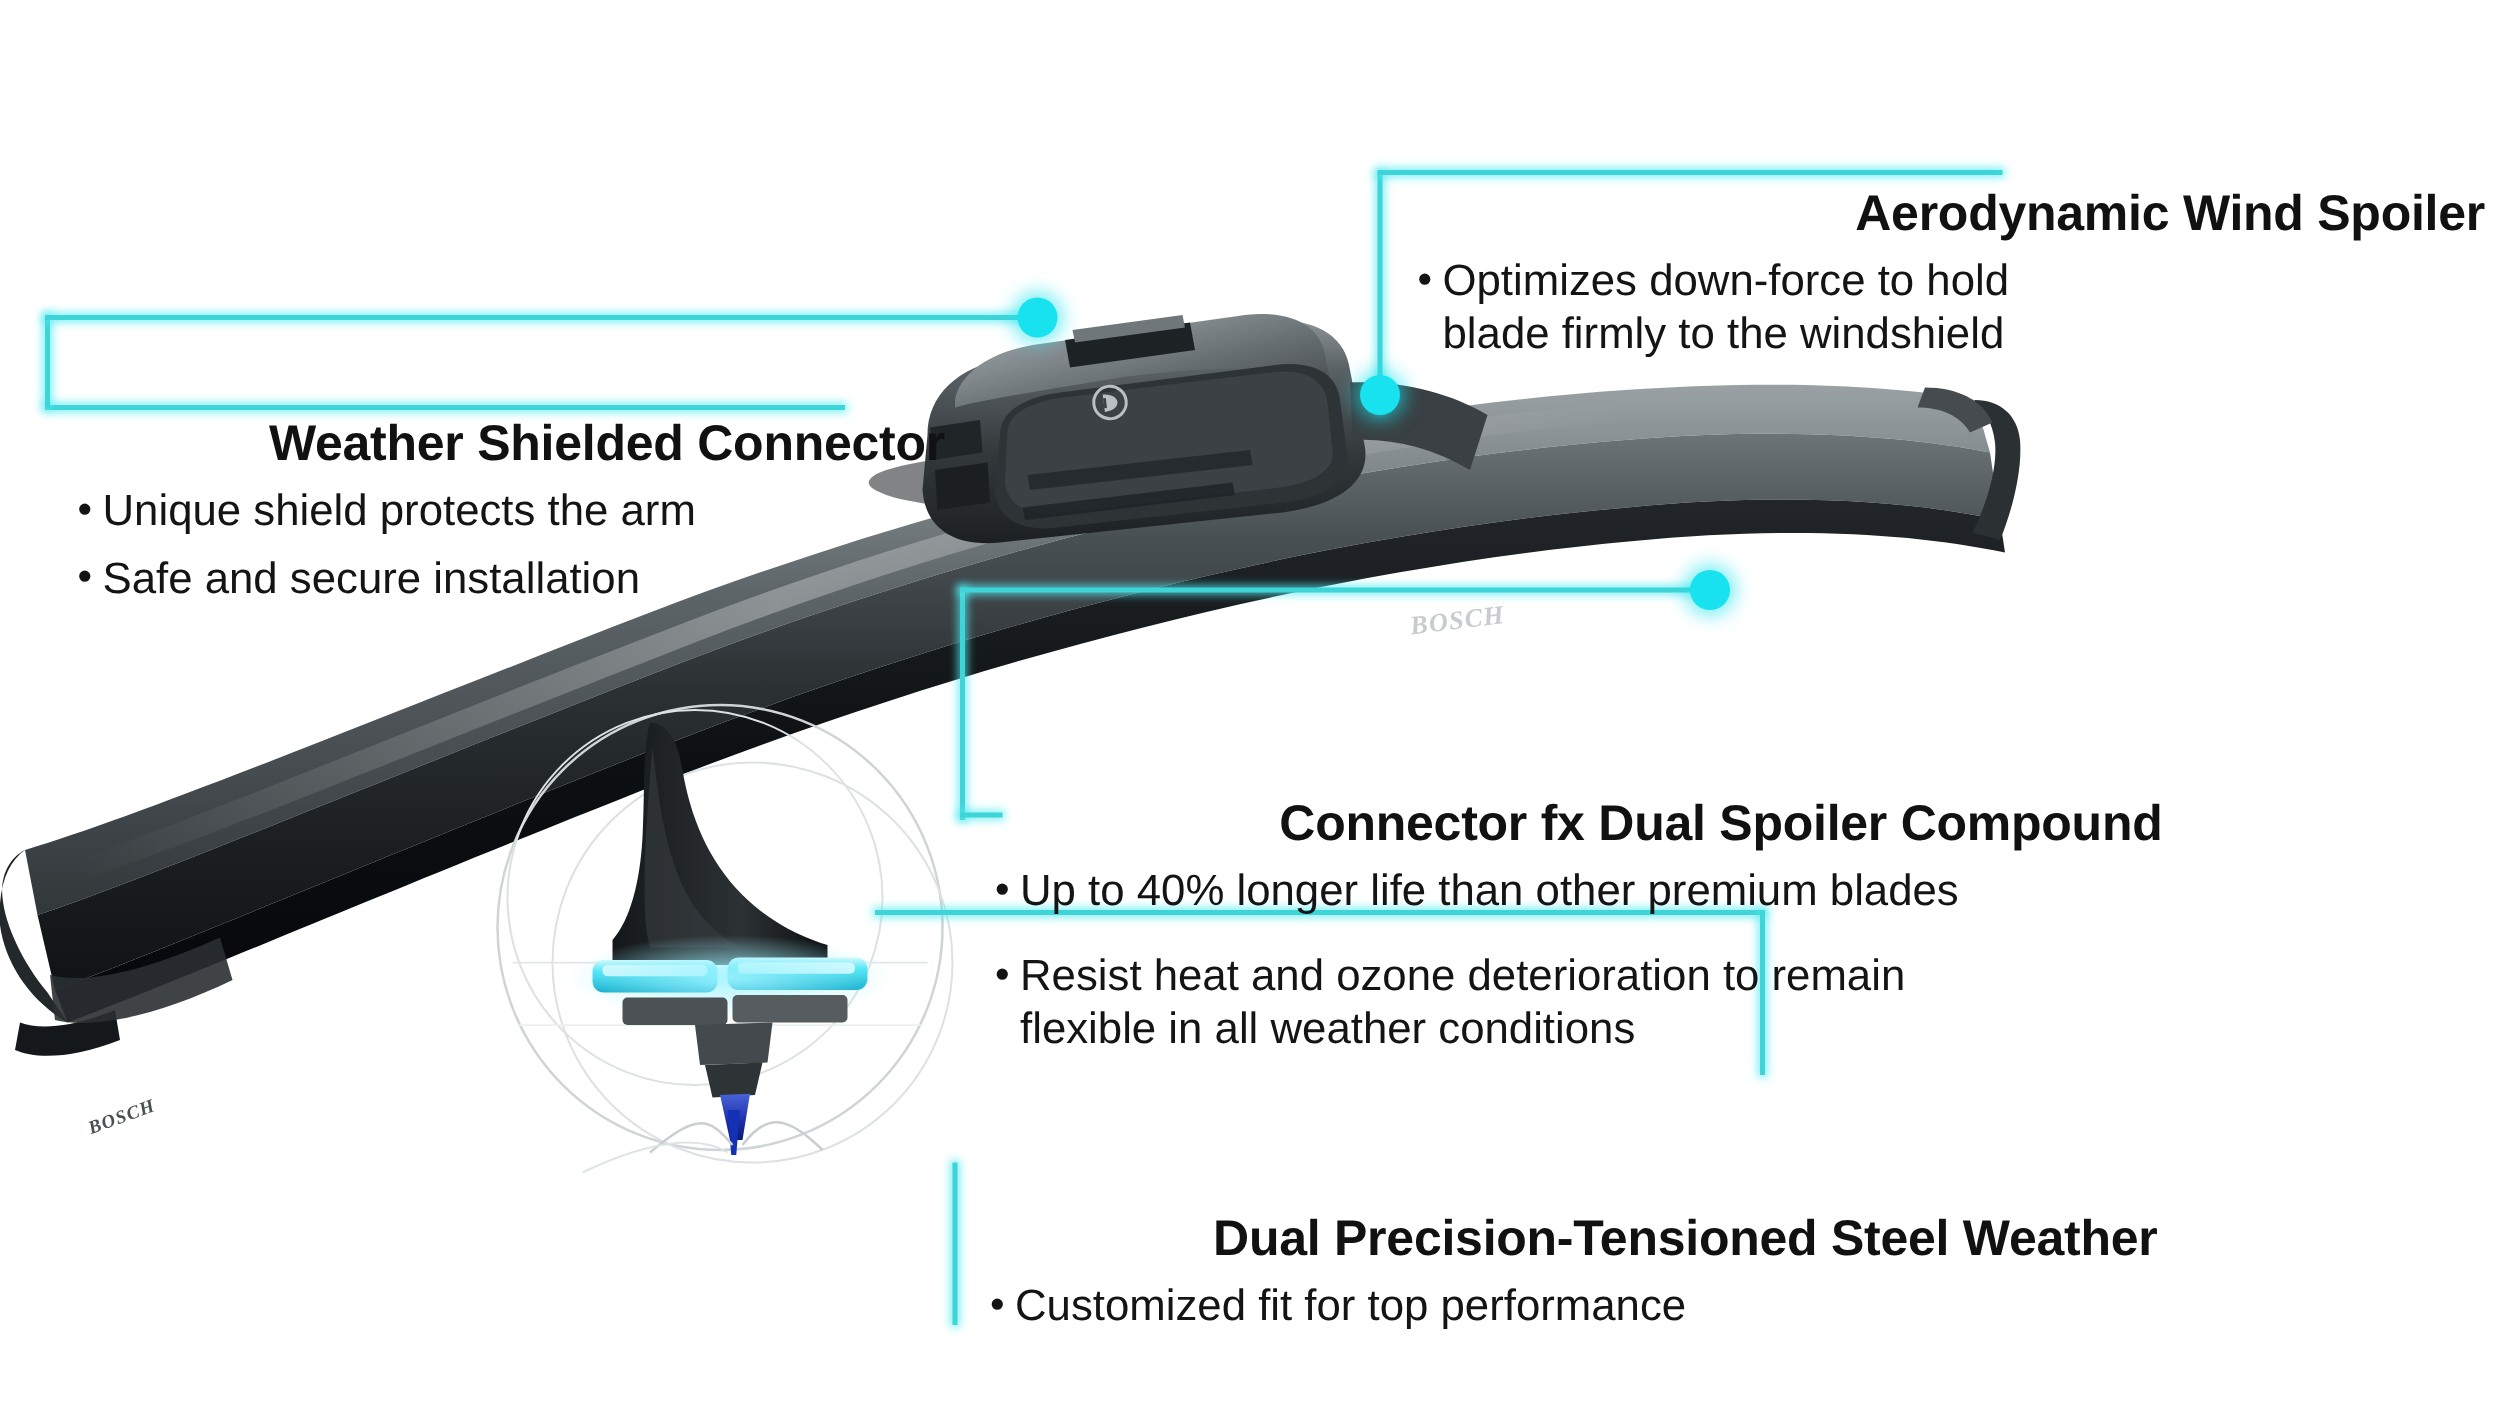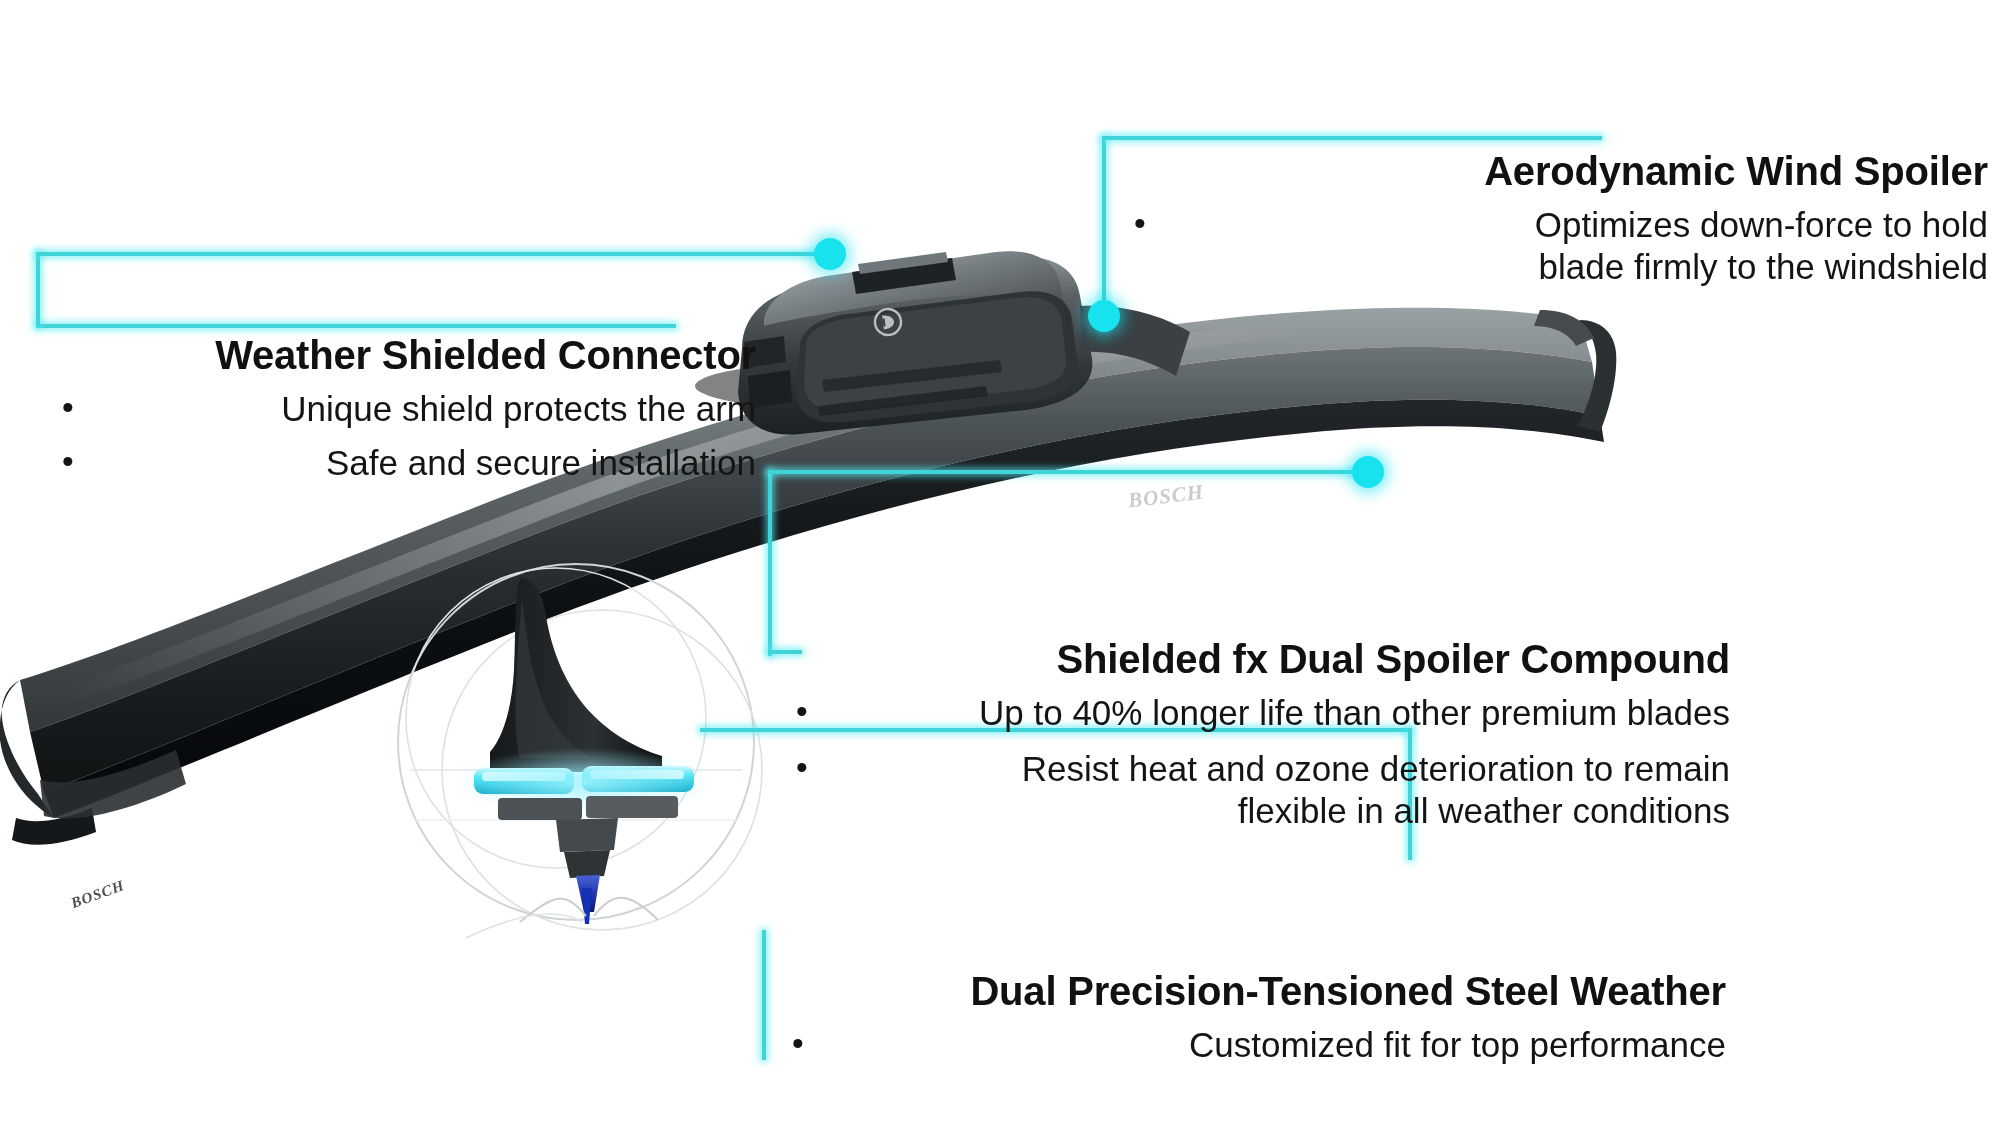--- a/index.html
+++ b/index.html
@@ -37,21 +37,21 @@
     position: absolute;
     left: 6px;
     top: -1px;
     font-size: 0.95em;
     color: #141414;
   }
   .callout li .l2 { display: block; padding-left: 0; }
 
   
   .big .c-title { font-size: 40px; line-height: 46px; text-align: right; }
-  .big li { font-size: 35px; line-height: 42px; margin-top: 10px; text-align: right; }
+  .big li { font-size: 35px; line-height: 42px; margin-top: 10px; }
 
   
   .rail {
     position: absolute;
     background: #3fd4d8;
     box-shadow: 0 0 7px 2px rgba(80, 235, 240, 0.75);
   }
   .rail.h { height: 4px; }
   .rail.v { width: 4px; }
 
@@ -327,26 +327,26 @@
       <li>
         <span>Unique shield protects the arm</span>
       </li>
       <li style="margin-top:12px;">
         <span>Safe and secure installation</span>
       </li>
     </ul>
   </div>
 
   <div class="callout big" style="left:790px; top:636px; width:940px;">
-    <div class="c-title"><span>Shielded </span><span class="fx">fx</span><span> Dual Spoiler Compound</span></div>
+    <div class="c-title"><span>Connector </span><span class="fx">fx</span><span> Dual Spoiler Compound</span></div>
     <ul>
       <li>
         <span>Up to 40% longer life than other premium blades</span>
       </li>
-      <li style="margin-top:14px;">
+      <li style="margin-top:26px;">
         <span>Resist heat and ozone deterioration to remain</span>
         <span class="l2">flexible in all weather conditions</span>
       </li>
     </ul>
   </div>
 
   <div class="callout big" style="left:786px; top:968px; width:940px;">
     <div class="c-title">Dual Precision-Tensioned Steel Weather</div>
     <ul>
       <li>

